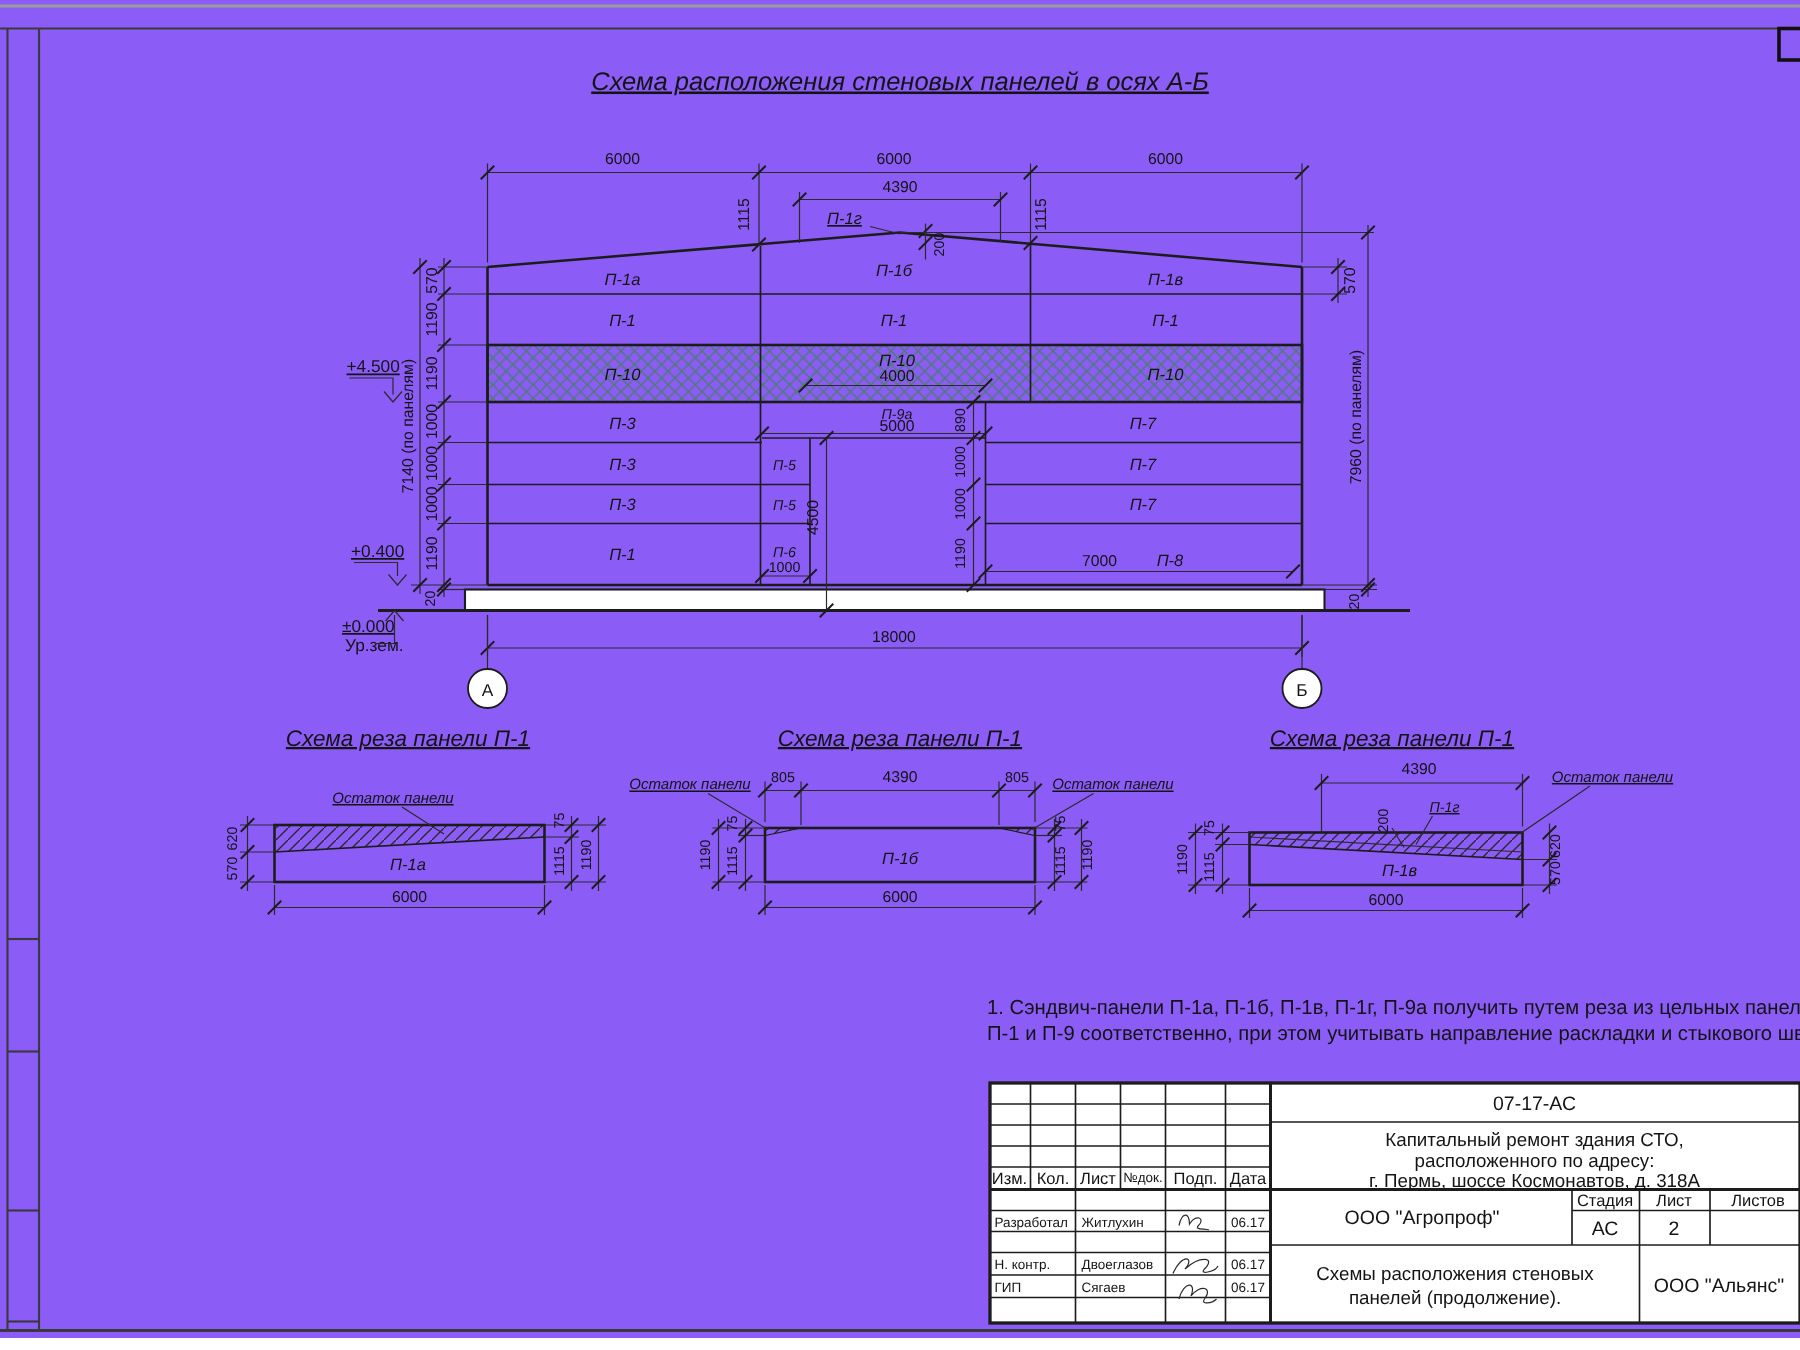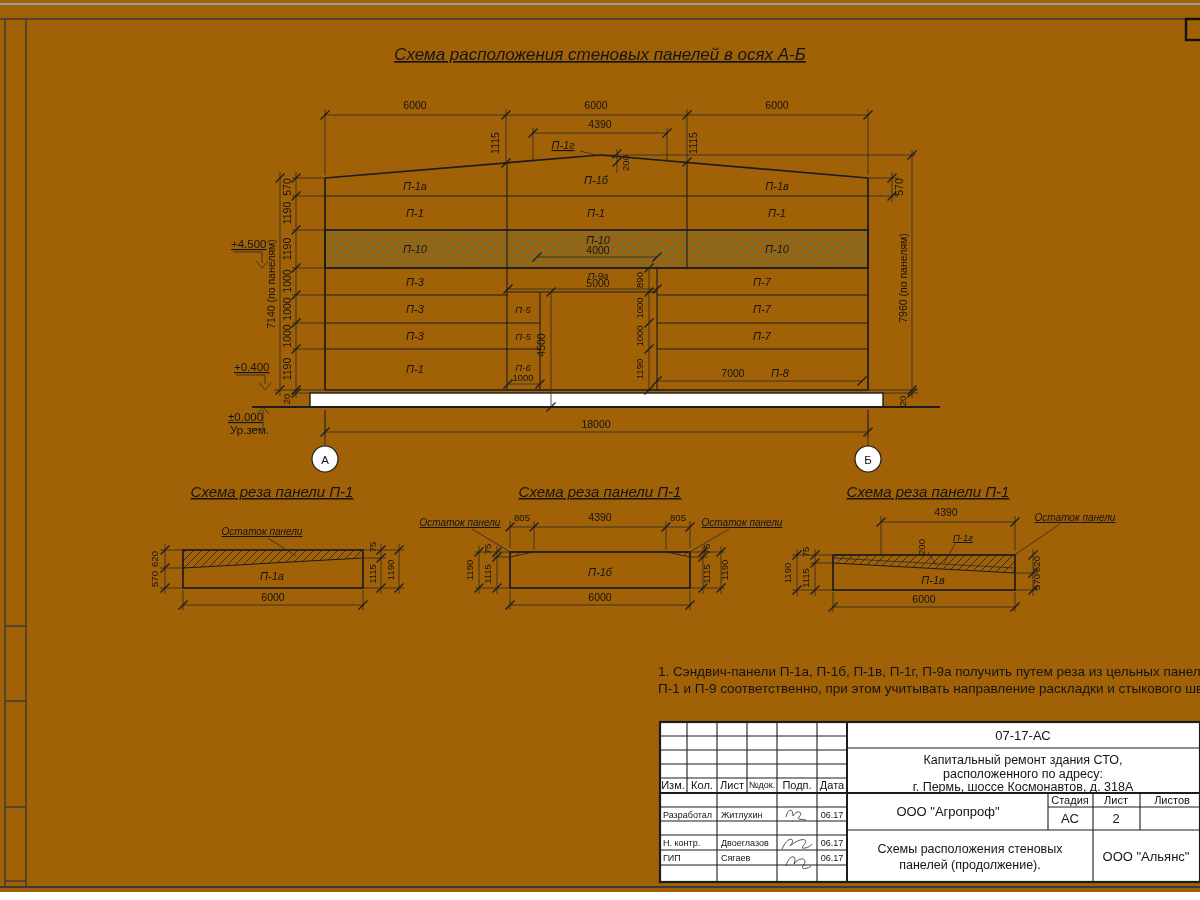--- a/index.html
+++ b/index.html
@@ -1,16 +1,16 @@
 <!DOCTYPE html>
 <html><head>
 <meta charset="utf-8">
 <style>
   html,body{margin:0;padding:0;background:#fff;}
-  #sheet{position:relative;width:1200px;height:892px;background:#a16207;overflow:hidden;}
+  #sheet{position:relative;width:1200px;height:892px;background:#8b5cf6;overflow:hidden;}
   svg{position:absolute;left:0;top:0;}
   text{fill:#141414;}
   .t-main{font:italic 17px "Liberation Sans",sans-serif;text-decoration:underline;}
   .t-scheme{font:italic 15px "Liberation Sans",sans-serif;text-decoration:underline;}
   .dim{font:10.5px "Liberation Sans",sans-serif;}
   .dims{font:9.5px "Liberation Sans",sans-serif;}
   .pl{font:italic 11px "Liberation Sans",sans-serif;}
   .pls{font:italic 9.5px "Liberation Sans",sans-serif;}
   .rest{font:italic 10px "Liberation Sans",sans-serif;text-decoration:underline;}
   .mark{font:11.5px "Liberation Sans",sans-serif;}

